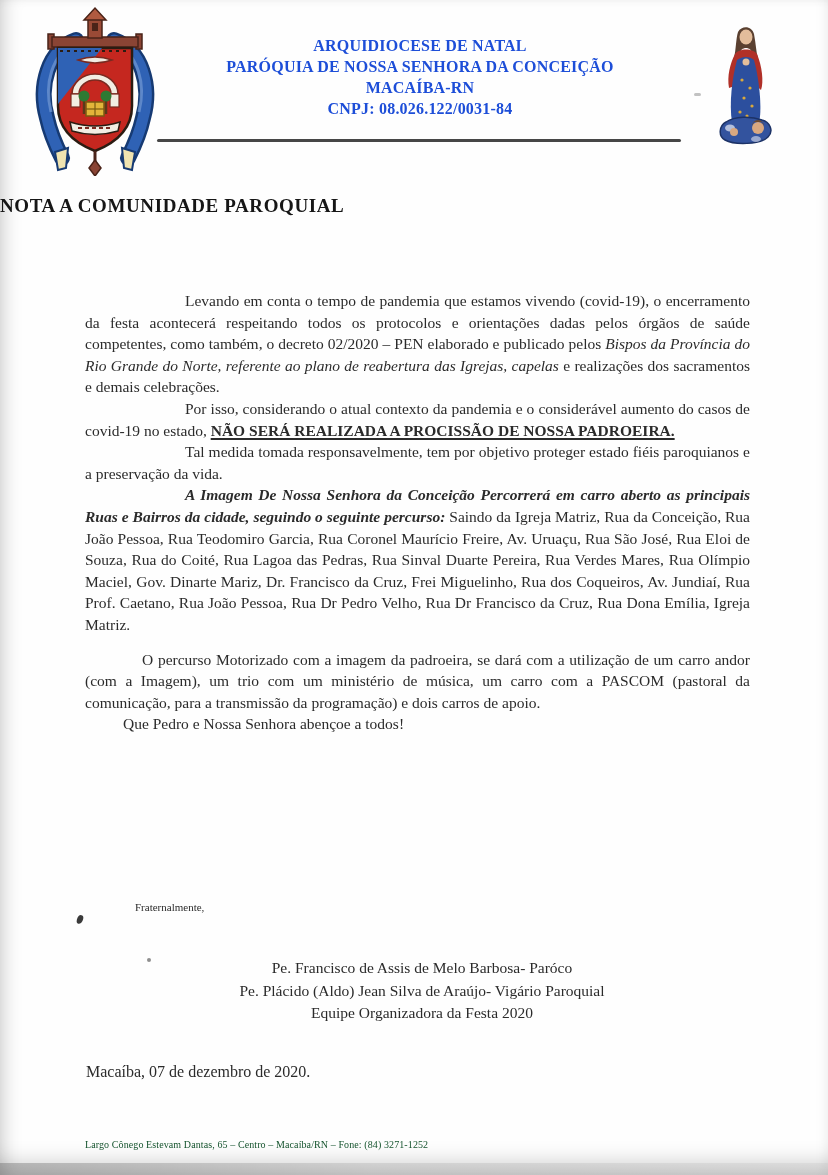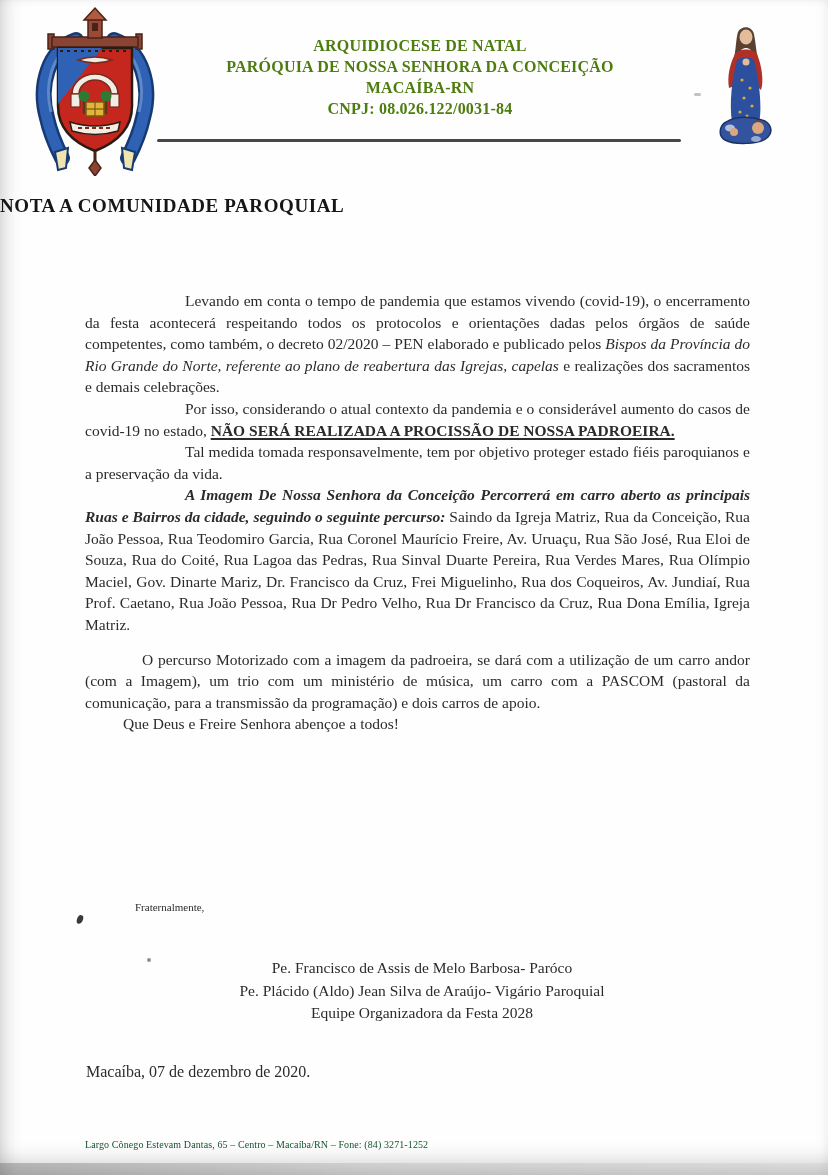--- a/index.html
+++ b/index.html
@@ -11,21 +11,21 @@
                 inset -10px 0 16px -12px rgba(0,0,0,.10),
                 inset 0 -30px 22px -18px rgba(0,0,0,.20),
                 inset 0 8px 14px -12px rgba(0,0,0,.08);
   }
   .edge-bottom{position:absolute;left:0;bottom:0;width:100%;height:12px;
     background:linear-gradient(to right, rgba(90,90,90,.35), rgba(140,140,140,.22) 45%, rgba(170,170,170,.15));}
   
   .crest{position:absolute;left:22px;top:6px;width:146px;height:170px;}
   .statue{position:absolute;left:716px;top:24px;width:60px;height:124px;}
   .header-text{position:absolute;left:160px;top:35px;width:520px;text-align:center;
-    font-weight:bold;font-size:16px;line-height:21px;color:#4d7c0f;letter-spacing:.2px;}
+    font-weight:bold;font-size:16px;line-height:21px;color:#1d4ed8;letter-spacing:.2px;}
   .rule{position:absolute;left:157px;top:139px;width:524px;height:3px;background:#474747;border-radius:2px;}
   .doc-title{position:absolute;left:0;top:195px;width:828px;text-align:left;
     font-weight:bold;font-size:19px;letter-spacing:.6px;color:#161616;}
   
   .body-text{position:absolute;left:85px;top:290px;width:665px;
     font-size:15.5px;line-height:21.6px;text-align:justify;}
   .para{margin:0;text-align:justify;}
   .p1,.p2,.p3,.p4{text-indent:100px;}
   .p5{text-indent:57px;margin-top:13px;}
   .p6{text-indent:48px;margin-top:12px;}
@@ -141,29 +141,29 @@
   <div class="rule"></div>
 
   <div class="doc-title">NOTA A COMUNIDADE PAROQUIAL</div>
 
   <div class="body-text">
     <p class="para p1"><span class="seg-n">Levando em conta o tempo de pandemia que estamos vivendo (covid-19), o encerramento da festa acontecerá respeitando todos os protocolos e orientações dadas pelos órgãos de saúde competentes, como também, o decreto </span><span class="seg-b">02/2020 – PEN</span><span class="seg-n"> elaborado e publicado pelos </span><span class="seg-i">Bispos da Província do Rio Grande do Norte, referente ao plano de reabertura das Igrejas, capelas</span><span class="seg-n"> e realizações dos sacramentos e demais celebrações.</span></p>
     <p class="para p2"><span class="seg-n">Por isso, considerando o atual contexto da pandemia e o considerável aumento do casos de covid-19 no estado, </span><span class="seg-bu">NÃO SERÁ REALIZADA A PROCISSÃO DE NOSSA PADROEIRA.</span></p>
     <p class="para p3"><span class="seg-n">Tal medida tomada responsavelmente, tem por objetivo proteger estado fiéis paroquianos e a preservação da vida.</span></p>
     <p class="para p4"><span class="seg-bi">A Imagem De Nossa Senhora da Conceição Percorrerá em carro aberto as principais Ruas e Bairros da cidade, seguindo o seguinte percurso: </span><span class="seg-n">Saindo da Igreja Matriz, Rua da Conceição, Rua João Pessoa, Rua Teodomiro Garcia, Rua Coronel Maurício Freire, Av. Uruaçu, Rua São José, Rua Eloi de Souza, Rua do Coité, Rua Lagoa das Pedras, Rua Sinval Duarte Pereira, Rua Verdes Mares, Rua Olímpio Maciel, Gov. Dinarte Mariz, Dr. Francisco da Cruz, Frei Miguelinho, Rua dos Coqueiros, Av. Jundiaí, Rua Prof. Caetano, Rua João Pessoa, Rua Dr Pedro Velho, Rua Dr Francisco da Cruz, Rua Dona Emília, Igreja Matriz.</span></p>
     <p class="para p5"><span class="seg-b">O percurso Motorizado com a imagem da padroeira, se dará com a utilização de um carro andor (com a Imagem), um trio com um ministério de música, um carro com a PASCOM (pastoral da comunicação, para a transmissão da programação) e dois carros de apoio.</span></p>
-    <p class="para p7"><span class="seg-n">Que Deus e Freire Senhora abençoe a todos!</span></p>
+    <p class="para p7"><span class="seg-n">Que Pedro e Nossa Senhora abençoe a todos!</span></p>
   </div>
 
   <div class="salutation">Fraternalmente,</div>
 
   <div class="signatures">
     <div>Pe. Francisco de Assis de Melo Barbosa- Paróco</div>
     <div>Pe. Plácido (Aldo) Jean Silva de Araújo- Vigário Paroquial</div>
-    <div>Equipe Organizadora da Festa 2028</div>
+    <div>Equipe Organizadora da Festa 2020</div>
   </div>
 
   <div class="date-line">Macaíba, 07 de dezembro de 2020.</div>
 
   <div class="footer-line">Largo Cônego Estevam Dantas, 65 – Centro – Macaíba/RN – Fone: (84) 3271-1252</div>
 
   <div class="speck1"></div>
   <div class="speck2"></div>
   <div class="speck3"></div>
   <div class="edge-bottom"></div>

